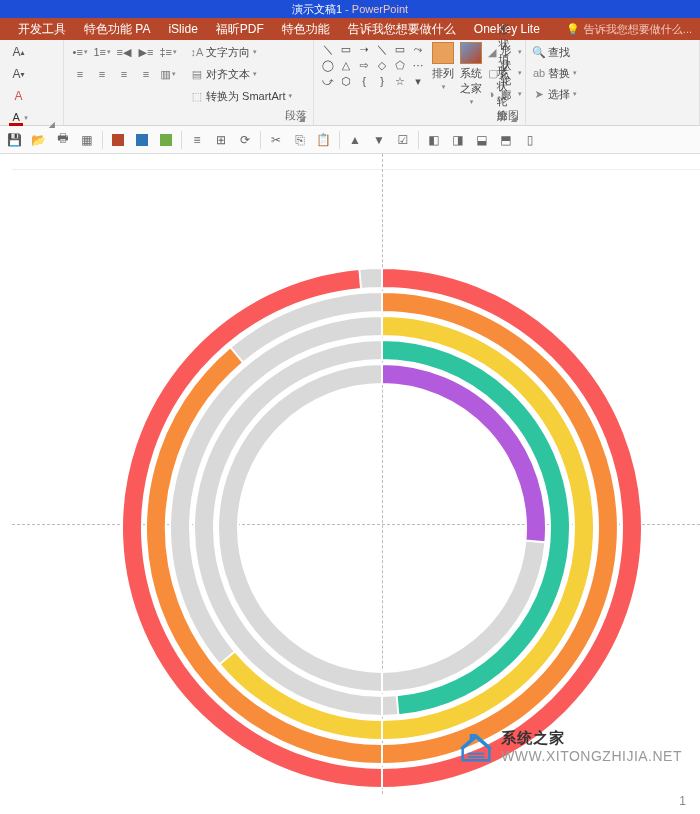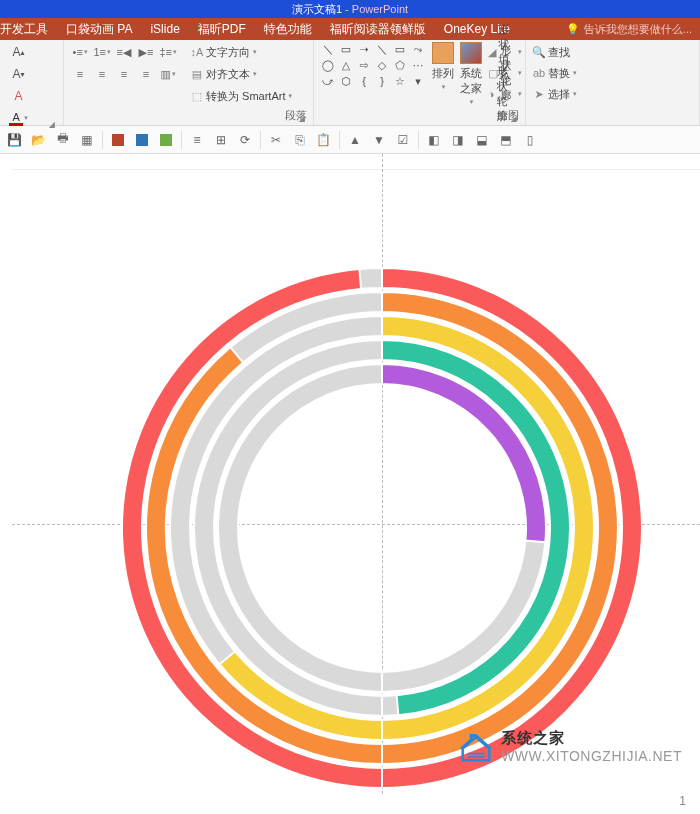--- a/index.html
+++ b/index.html
@@ -1,21 +1,21 @@
 <!DOCTYPE html>
 <html><head>
 <meta charset="utf-8">
 <style>
   * { margin: 0; padding: 0; box-sizing: border-box; font-family: "Microsoft YaHei", Arial, sans-serif; }
   body { width: 700px; height: 814px; background: #fff; overflow: hidden; position: relative; }
 
   .titlebar { height: 18px; background: #1d4ed8; color: #fff; font-size: 11px; text-align: center; line-height: 18px; }
   .titlebar .dim { color: #f2c8bf; }
 
-  .tabs { height: 22px; background: #b7472a; display: flex; align-items: center; gap: 18px; color: #fff; font-size: 12px; }
+  .tabs { height: 22px; background: #b7472a; display: flex; align-items: center; gap: 18px; padding-left: 18px; color: #fff; font-size: 12px; }
   .tabs .tab { cursor: pointer; }
   .tabs .tell { margin-left: auto; margin-right: 8px; color: #f2c8bf; display: flex; align-items: center; gap: 4px; font-size: 11px; }
   .tabs .bulb { font-size: 11px; }
 
   .ribbon { height: 86px; background: #f3f3f3; border-bottom: 1px solid #d6d6d6; display: flex; }
   .group { border-right: 1px solid #e0e0e0; display: flex; flex-direction: column; padding: 2px 6px 0; }
   .group .body { flex: 1; display: flex; gap: 6px; align-items: flex-start; }
   .group .label { text-align: right; font-size: 11px; color: #666; padding: 1px 0 2px; position: relative; }
   .group .launcher { position: absolute; right: 2px; bottom: 2px; font-size: 8px; color: #888; }
 
@@ -68,25 +68,25 @@
 <body>
 
 <div class="titlebar">
   <span>演示文稿1</span>
   <span class="dim"> - </span>
   <span class="dim">PowerPoint</span>
 </div>
 
 <div class="tabs">
   <span class="tab">开发工具</span>
-  <span class="tab">口袋动画 PA</span>
+  <span class="tab">特色功能 PA</span>
   <span class="tab">iSlide</span>
   <span class="tab">福昕PDF</span>
   <span class="tab">特色功能</span>
-  <span class="tab">福昕阅读器领鲜版</span>
+  <span class="tab">告诉我您想要做什么</span>
   <span class="tab">OneKey Lite</span>
   <span class="tell">
     <span class="bulb">💡</span>
     <span>告诉我您想要做什么...</span>
   </span>
 </div>
 
 <div class="ribbon">
 
   <div class="group fontgrp">

